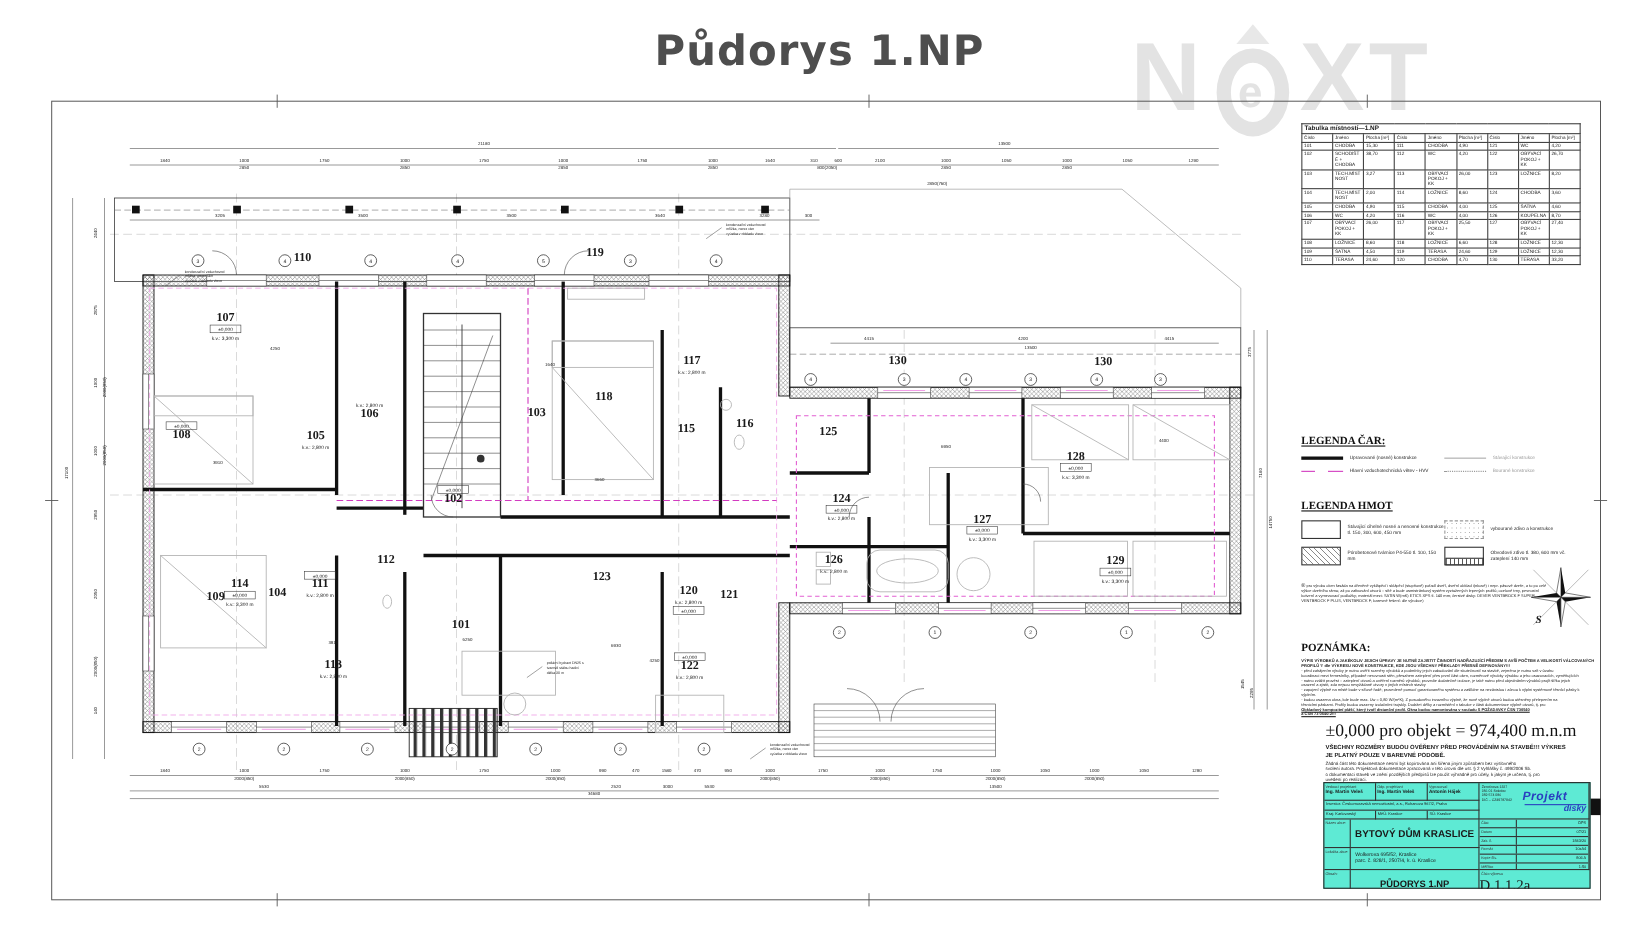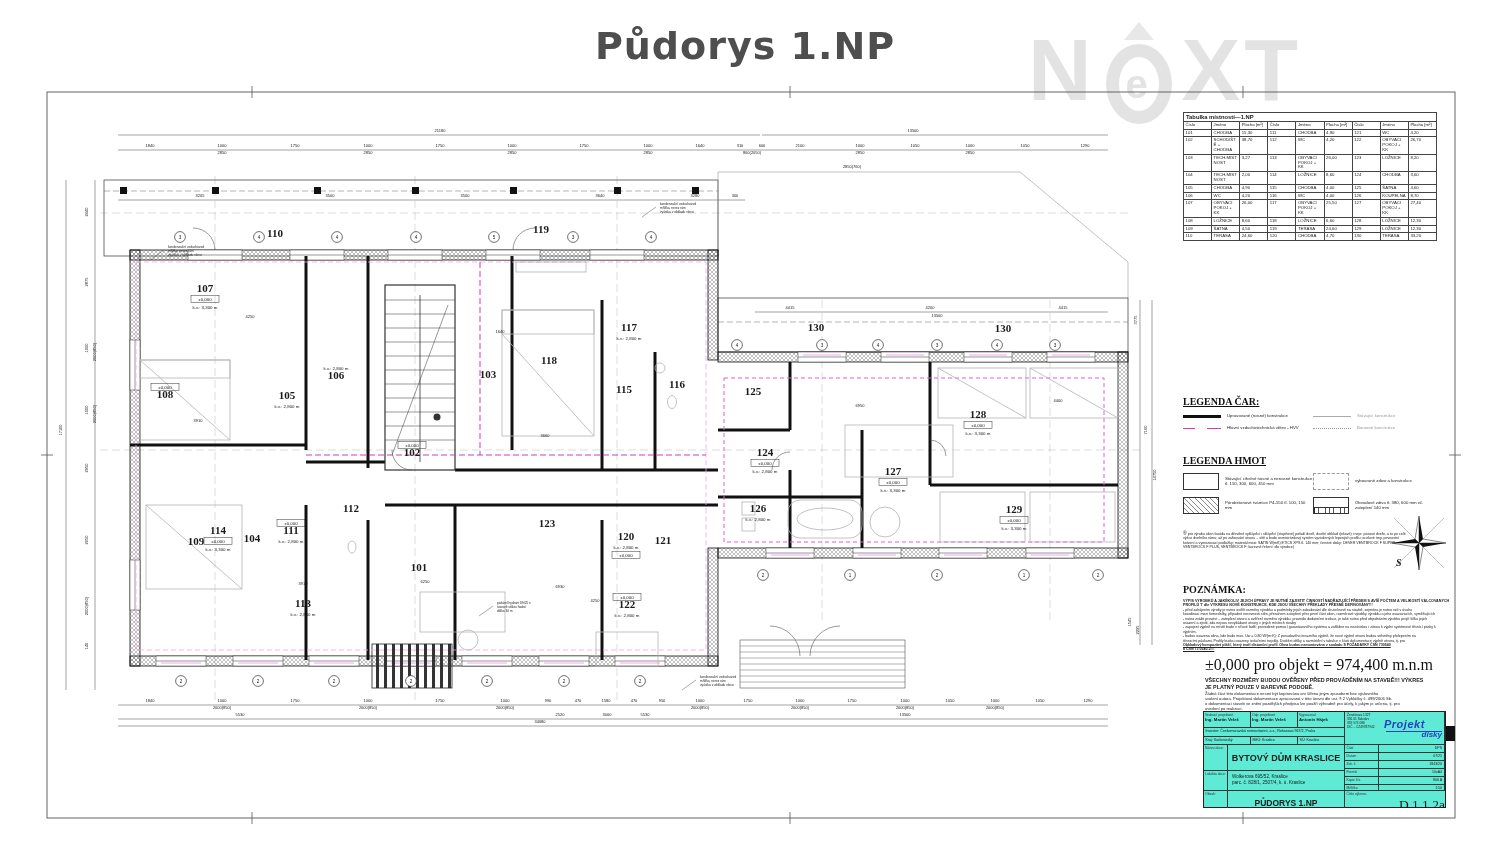--- a/index.html
+++ b/index.html
@@ -52,21 +52,21 @@
   .tb .cell{position:absolute;box-sizing:border-box;border-right:0.6px solid #333;border-bottom:0.6px solid #333;
       overflow:hidden;}
   .tb .role{font-size:3.4px;color:#333;padding:0.5px 1px 0 1px;}
   .tb .pname{font-size:4.3px;font-weight:700;padding:0.5px 1px;}
   .tb .small{font-size:3.6px;padding:0.5px 1.5px;}
   .tb .label{font-size:3.4px;color:#333;padding:1px;}
   .tb .bigname{font:700 9px "Liberation Sans",sans-serif;text-align:center;padding-top:8px;}
   .tb .loc1{font-size:4.6px;padding:3px 0 0 4px;}
   .tb .loc2{font-size:4.6px;padding:1px 0 0 4px;}
   .tb .content-big{font:700 8.5px "Liberation Sans",sans-serif;text-align:center;padding-top:7px;}
-  .tb .dnum{font:400 13.5px "Liberation Serif",serif;text-align:right;padding-top:3px;}
+  .tb .dnum{font:400 13.5px "Liberation Serif",serif;text-align:left;padding-top:3px;}
   .tb .meta-row{display:flex;border-bottom:0.6px solid #333;height:7.1px;}
   .tb .meta-l{flex:0 0 30px;font-size:3.3px;padding:1px 1.5px;border-right:0.6px solid #333;color:#333;}
   .tb .meta-v{flex:1;font-size:3.5px;padding:1px 2px;text-align:right;}
   .logo-wrap{position:absolute;right:2px;top:6px;width:58px;color:#2a3fc0;}
   .logo-top{font:italic 700 11px "Liberation Sans",sans-serif;letter-spacing:0.5px;}
   .logo-bot{font:italic 700 8px "Liberation Sans",sans-serif;text-align:right;margin-top:-2px;}
   .logo-line{height:1.4px;background:#2a3fc0;margin:0.5px 0 0 2px;}
   .addr{font-size:3.2px;line-height:3.9px;color:#222;}
   
   text{font-family:"Liberation Sans",sans-serif;fill:#1a1a1a;}

